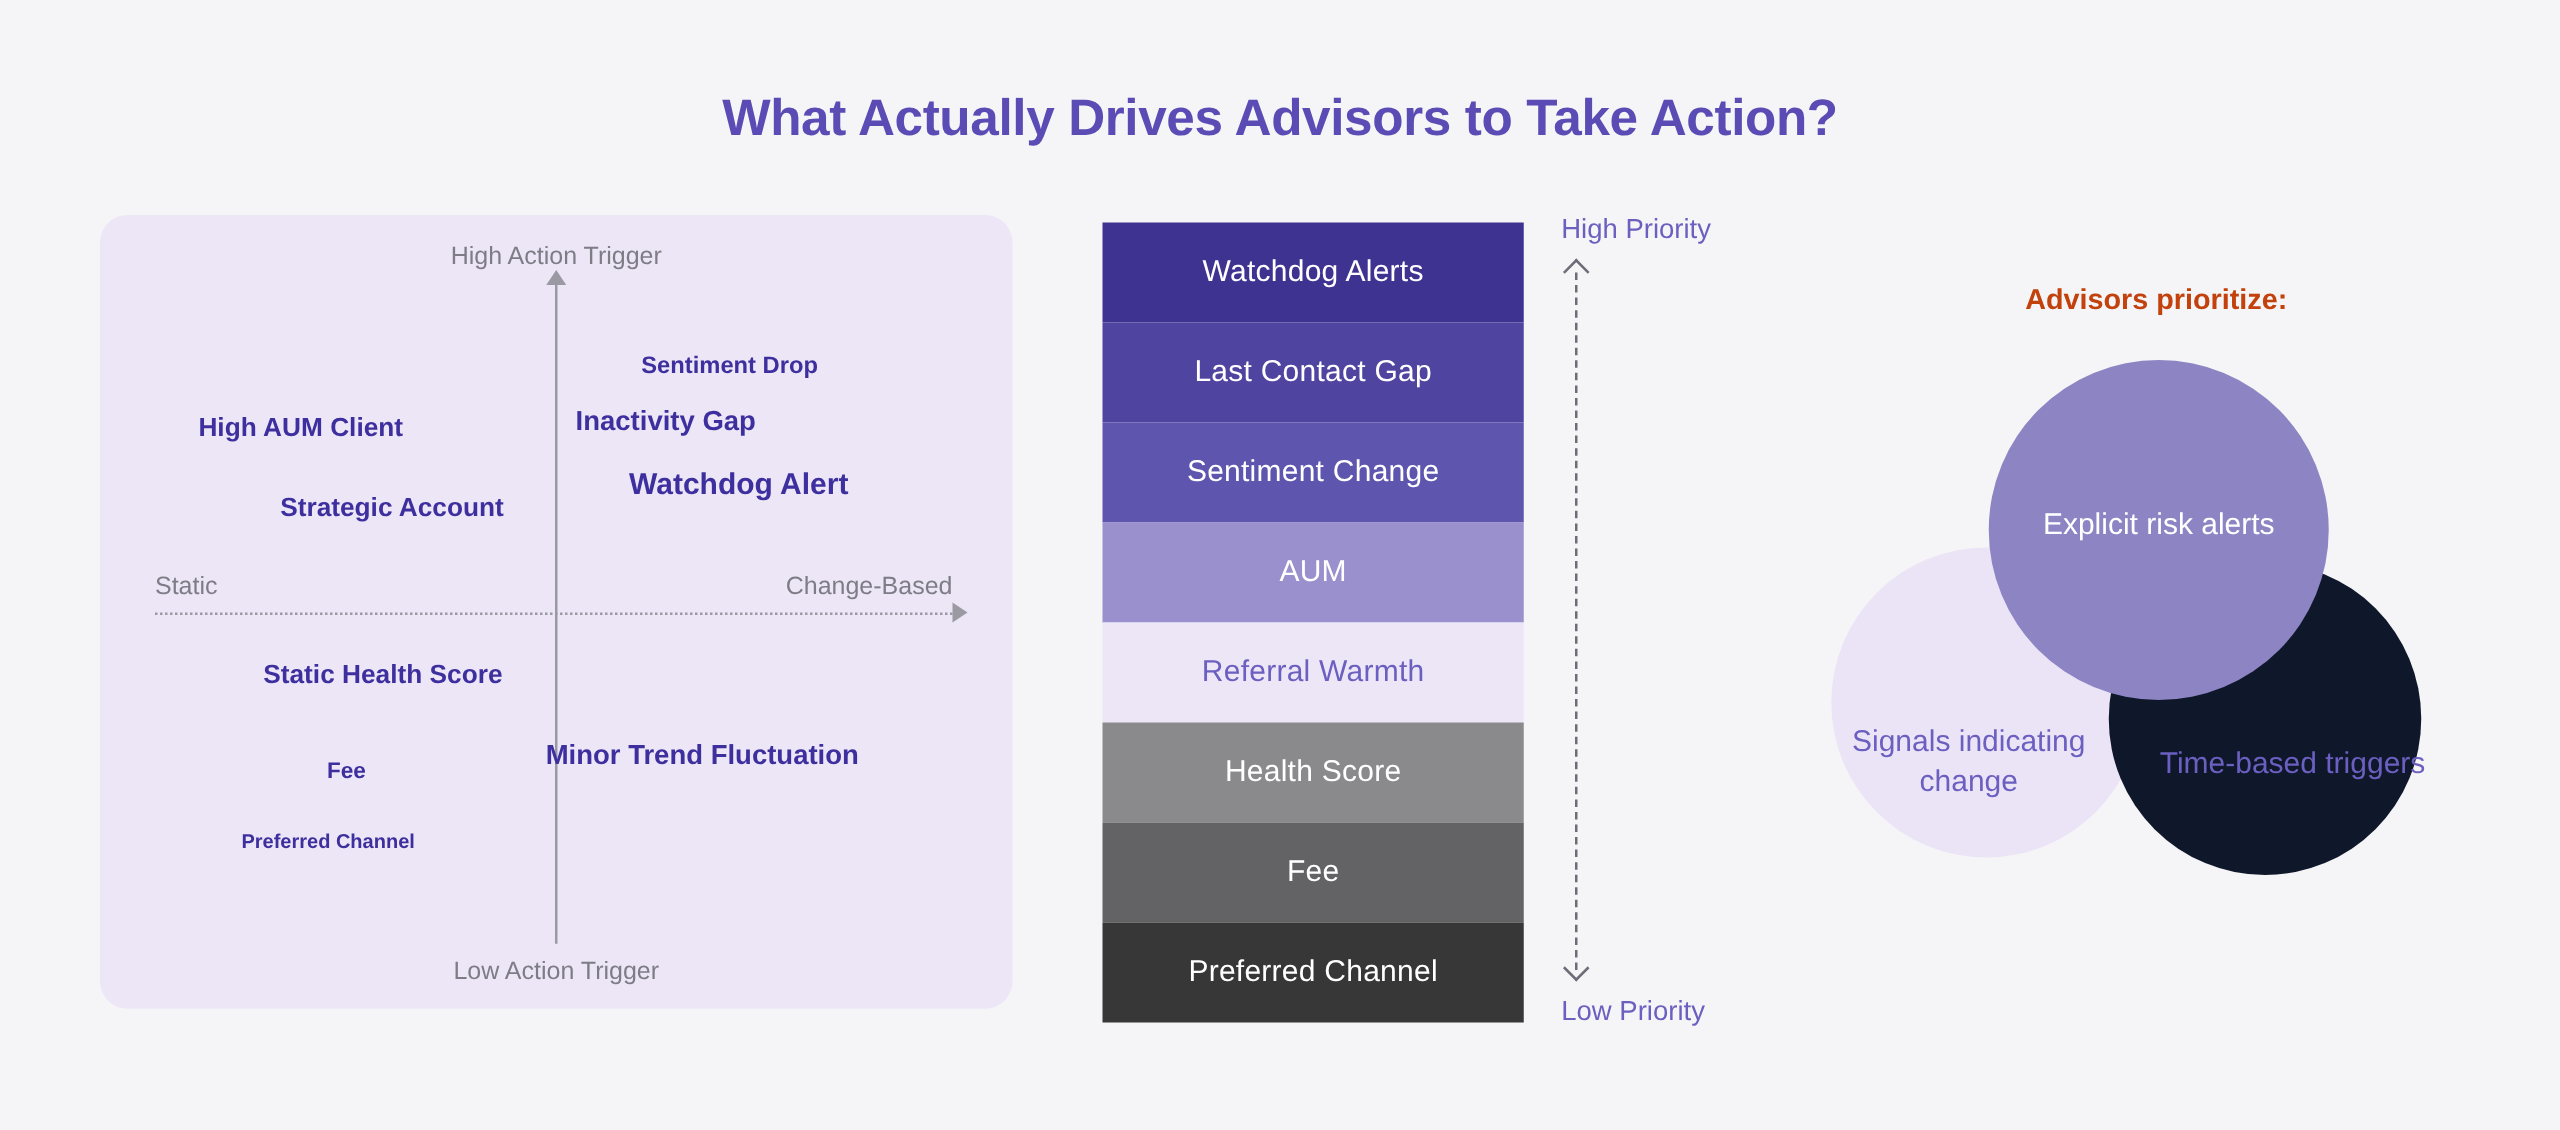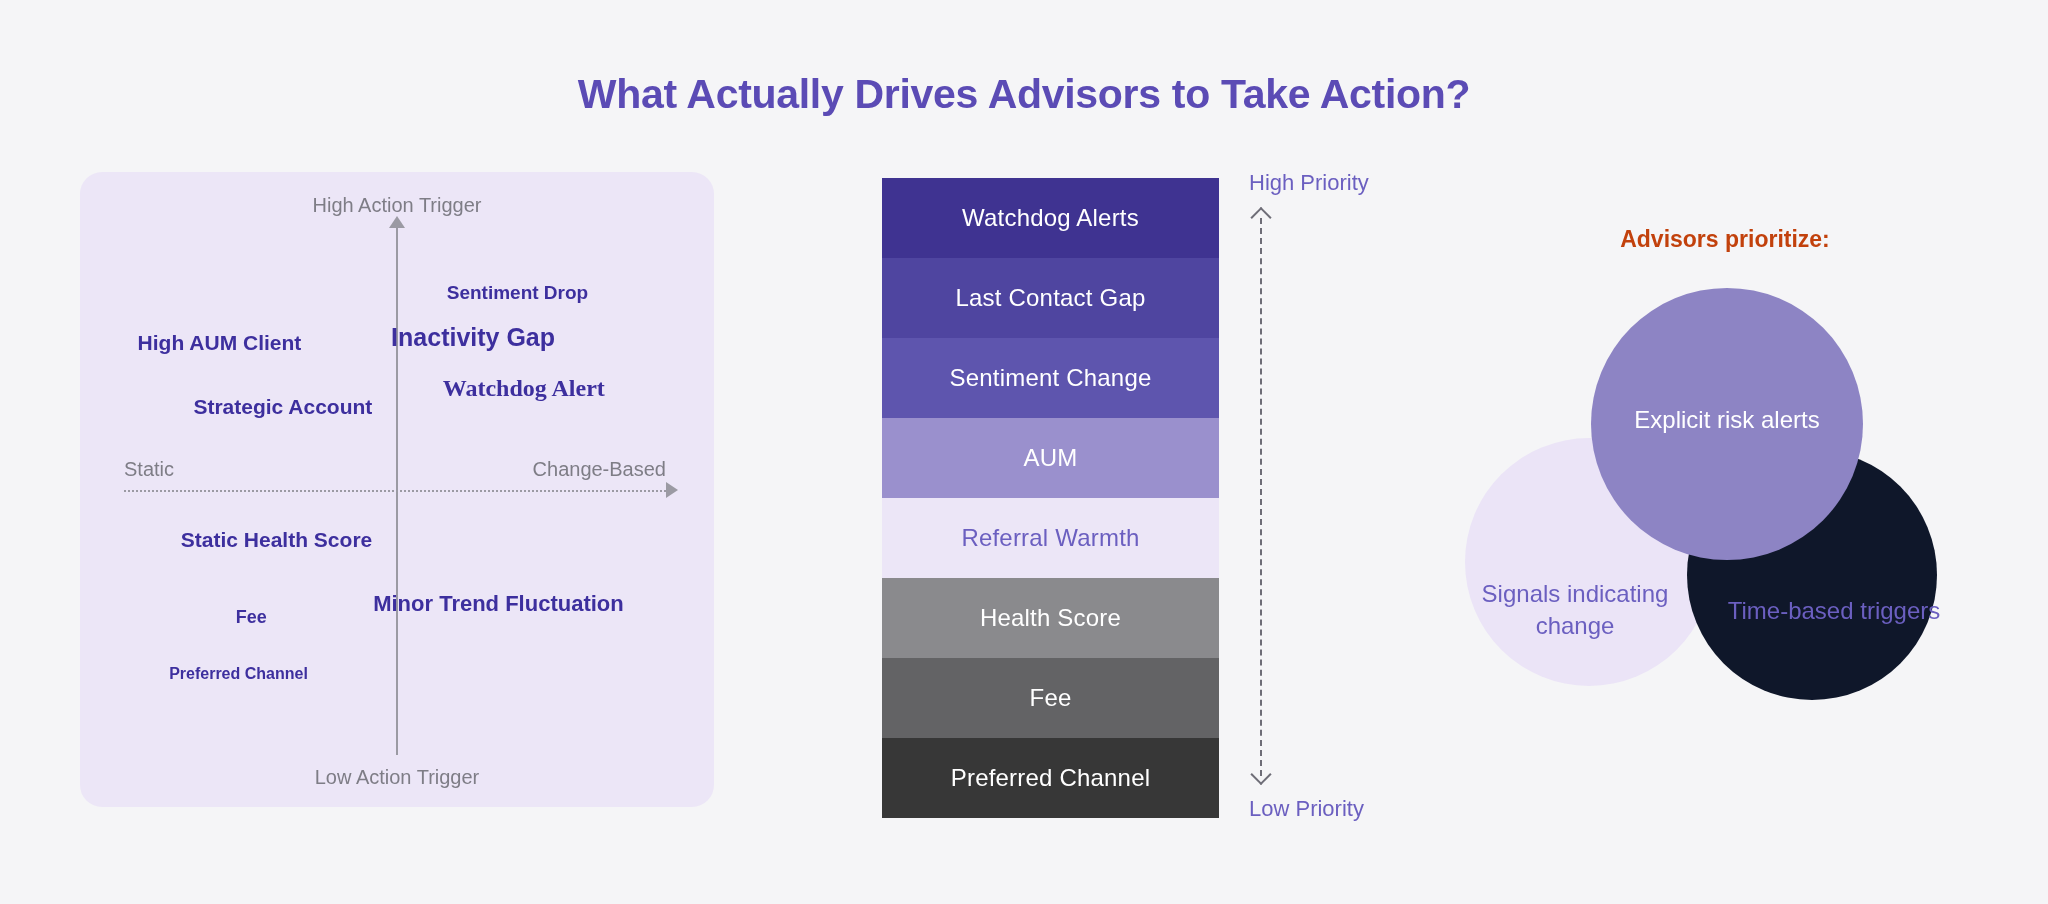--- a/index.html
+++ b/index.html
@@ -26,21 +26,21 @@
     font-weight: bold;
     color: #5b4bb5;
     letter-spacing: -0.3px;
   }
 
   
   #quadrant-panel {
     position: absolute;
     left: 80px;
     top: 172px;
-    width: 634px;
+    width: 730px;
     height: 635px;
     background: #ece6f7;
     border-radius: 22px;
   }
   .q-axis-v {
     position: absolute;
     left: 50%;
     top: 52px;
     bottom: 52px;
     width: 0;
@@ -218,22 +218,22 @@
   <div class="q-axis-label" id="q-label-left">Static</div>
   <div class="q-axis-label" id="q-label-right">Change-Based</div>
 
   <div id="quadrant-items">
       <div class="q-item" style="left: 22%; top: 27%; font-size: 21px;">High AUM Client</div>
       <div class="q-item" style="left: 32%; top: 37%; font-size: 21px;">Strategic Account</div>
       <div class="q-item" style="left: 31%; top: 58%; font-size: 21px;">Static Health Score</div>
       <div class="q-item" style="left: 27%; top: 70%; font-size: 18px;">Fee</div>
       <div class="q-item" style="left: 25%; top: 79%; font-size: 16px;">Preferred Channel</div>
       <div class="q-item" style="left: 69%; top: 19%; font-size: 19px;">Sentiment Drop</div>
-      <div class="q-item" style="left: 62%; top: 26%; font-size: 25px;">Inactivity Gap</div>
-      <div class="q-item" style="left: 70%; top: 34%; font-size: 24px; font-family: Liberation Serif, serif;">Watchdog Alert</div>
+      <div class="q-item" style="left: 62%; top: 26%; font-size: 22px;">Inactivity Gap</div>
+      <div class="q-item" style="left: 70%; top: 34%; font-size: 24px;">Watchdog Alert</div>
       <div class="q-item" style="left: 66%; top: 68%; font-size: 22px;">Minor Trend Fluctuation</div>
     </div>
 </section>
 
 <section id="priority-stack">
     <div class="stack-row" style="background: rgb(63, 51, 145); color: rgb(255, 255, 255);">
       <span>Watchdog Alerts</span>
     </div>
     <div class="stack-row" style="background: rgb(79, 69, 160); color: rgb(255, 255, 255);">
       <span>Last Contact Gap</span>

